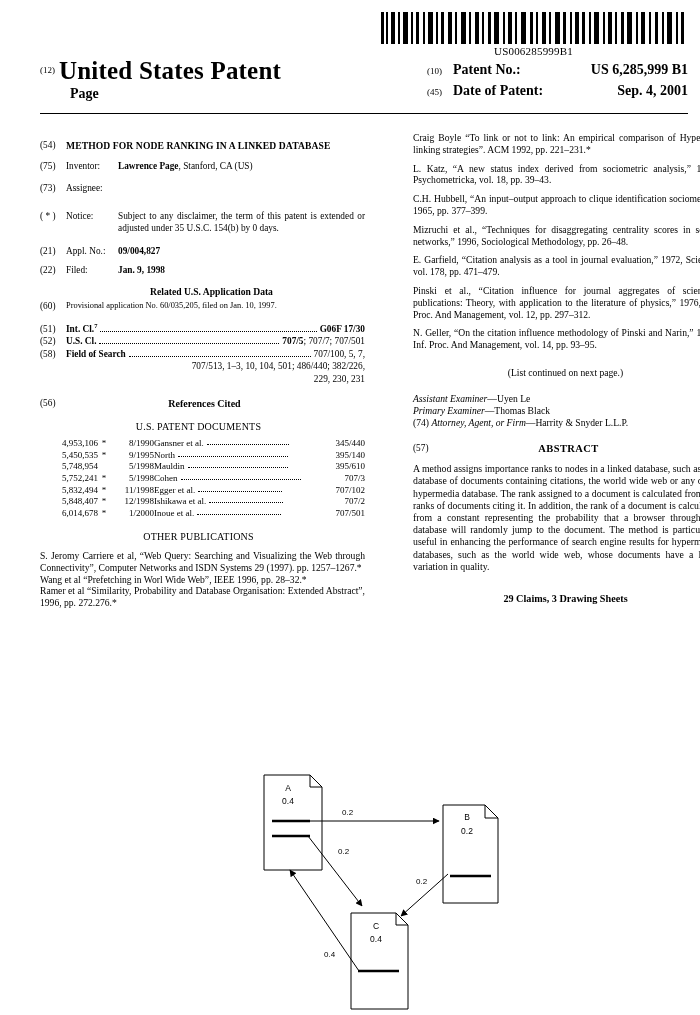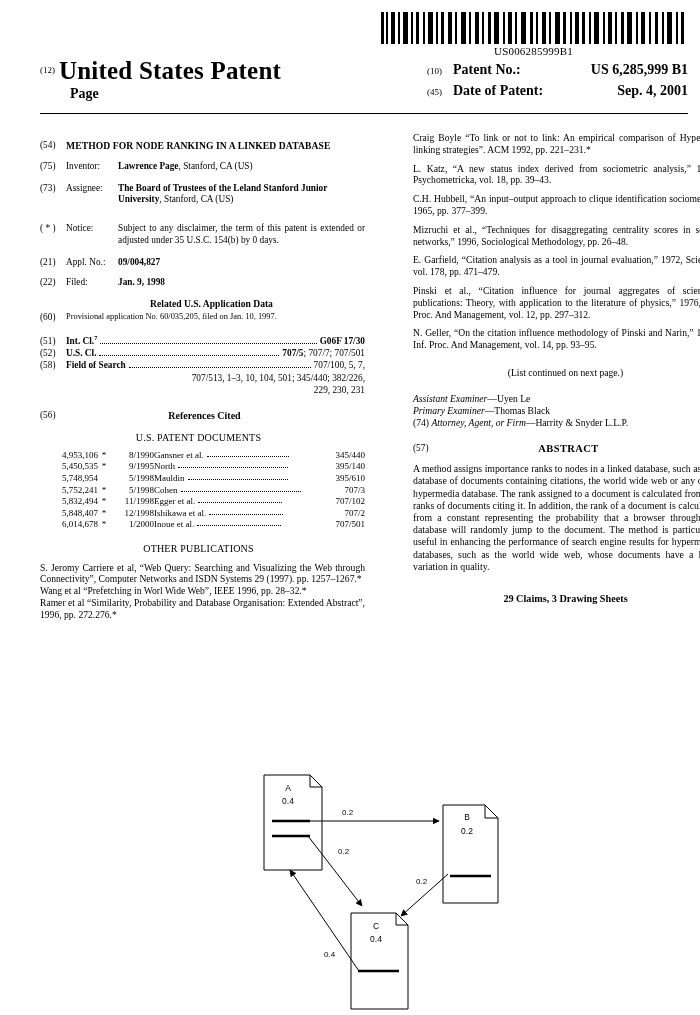--- a/index.html
+++ b/index.html
@@ -364,21 +364,20 @@
 
     <div class="fld" style="margin-bottom:10px">
       <span class="fld-num">(75)</span>
       <span class="fld-lbl-wide">Inventor:</span>
       <span class="fld-body"><b>Lawrence Page</b><span>, Stanford, CA (US)</span></span>
     </div>
 
     <div class="fld" style="margin-bottom:17px">
       <span class="fld-num">(73)</span>
       <span class="fld-lbl-wide">Assignee:</span>
-      <span class="fld-body"><b>The Board of Trustees of the Leland Stanford Junior University</b><span>, Stanford, CA (US)</span></span>
     </div>
 
     <div class="fld" style="margin-bottom:11px">
       <span class="fld-num">( * )</span>
       <span class="fld-lbl-wide">Notice:</span>
       <span class="fld-body notice-body">Subject to any disclaimer, the term of this patent is extended or adjusted under 35 U.S.C. 154(b) by 0 days.</span>
     </div>
 
     <div class="fld" style="margin-bottom:8px">
       <span class="fld-num">(21)</span>
@@ -411,21 +410,21 @@
       <span class="leader"></span>
       <span class="cls-val"><b>707/5</b><span>; 707/7; 707/501</span></span>
     </div>
 
     <div class="clsrow">
       <span class="fld-num">(58)</span>
       <span class="cls-lbl">Field of Search</span>
       <span class="leader"></span>
       <span class="cls-val">707/100, 5, 7,</span>
     </div>
-    <div class="cls-cont">707/513, 1–3, 10, 104, 501; 345/440; 382/226,</div>
+    <div class="cls-cont">707/513, 1–3, 10, 104, 501; 486/440; 382/226,</div>
     <div class="cls-cont">229, 230, 231</div>
 
     <div class="refcited">
       <span class="fld-num">(56)</span>
       <span class="hdr">References Cited</span>
     </div>
 
     <div class="uspd-hdr">U.S. PATENT DOCUMENTS</div>
 
     <table class="refs">

